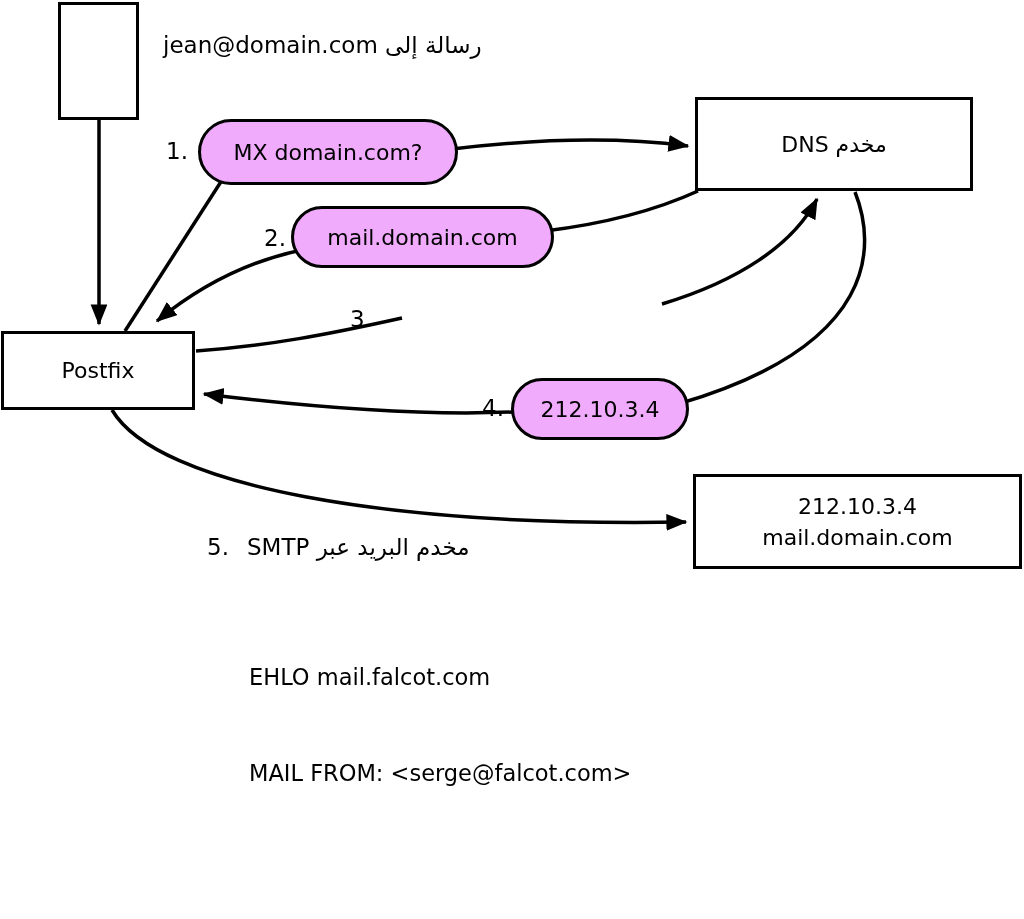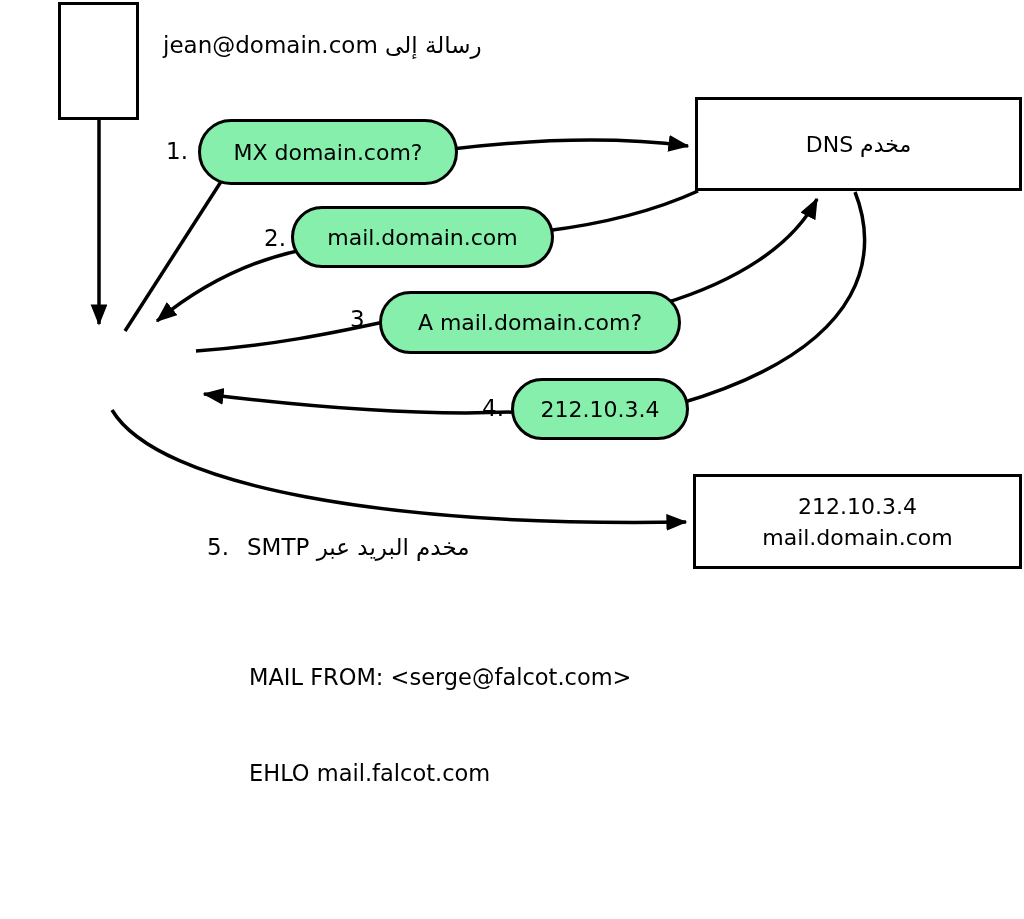--- a/index.html
+++ b/index.html
@@ -13,21 +13,21 @@
   svg.arrows { position: absolute; left: 0; top: 0; width: 1024px; height: 919px; }
 
   .box {
     position: absolute; background: #fff; border: 3px solid #000;
     display: flex; align-items: center; justify-content: center;
     font-size: 22px; text-align: center;
   }
   .box.multiline { flex-direction: column; line-height: 31px; }
 
   .pill {
-    position: absolute; background: #86efac; border: 3px solid #000;
+    position: absolute; background: #f0abfc; border: 3px solid #000;
     border-radius: 33px;
     display: flex; align-items: center; justify-content: center;
     font-size: 22px; white-space: nowrap;
   }
 
   .num { position: absolute; font-size: 23px; }
 
   .top-label { position: absolute; left: 163px; top: 32px; font-size: 23px; white-space: nowrap; }
 
   .step5 {
@@ -36,21 +36,21 @@
   }
 
   .smtp-block {
     position: absolute; left: 249px; top: 596px;
     font-size: 22.5px; line-height: 32.3px; white-space: pre;
   }
   .smtp-line { min-height: 32.3px; }
 
   #sender-box { left: 58px; top: 2px; width: 81px; height: 118px; }
   #postfix-box { left: 1px; top: 331px; width: 194px; height: 79px; }
-  #dns-box { left: 695px; top: 97px; width: 327px; height: 94px; }
+  #dns-box { left: 695px; top: 97px; width: 278px; height: 94px; }
   #dest-box { left: 693px; top: 474px; width: 329px; height: 95px; }
 
   #pill-1 { left: 198px; top: 119px; width: 260px; height: 66px; }
   #pill-2 { left: 291px; top: 206px; width: 263px; height: 62px; }
   #pill-3 { left: 379px; top: 291px; width: 302px; height: 63px; }
   #pill-4 { left: 511px; top: 378px; width: 178px; height: 62px; }
 
   #num-1 { left: 166px; top: 138px; }
   #num-2 { left: 264px; top: 225px; }
   #num-3 { left: 350px; top: 306px; }
@@ -86,20 +86,23 @@
 
     <path d="M 513 412 C 418 416, 300 406, 204 394" stroke="#000" stroke-width="3.5" fill="none" marker-end="url(#ah)"></path>
 
     <path d="M 112 410 C 158 487, 390 527, 686 522" stroke="#000" stroke-width="3.5" fill="none" marker-end="url(#ah)"></path>
   </svg>
 
   <div class="box" id="sender-box"></div>
 
   <div class="top-label" dir="rtl">رسالة إلى jean@domain.com</div>
 
+  <div class="box" id="postfix-box">
+    <span>Postfix</span>
+  </div>
 
   <div class="box" id="dns-box" dir="rtl">
     <span>مخدم DNS</span>
   </div>
 
   <div class="box multiline" id="dest-box">
     <div>212.10.3.4</div>
     <div>mail.domain.com</div>
   </div>
 
@@ -107,35 +110,32 @@
   <div class="num" id="num-2">2.</div>
   <div class="num" id="num-3">3.</div>
   <div class="num" id="num-4">4.</div>
 
   <div class="pill" id="pill-1">
     <span>MX domain.com?</span>
   </div>
   <div class="pill" id="pill-2">
     <span>mail.domain.com</span>
   </div>
-  <div class="pill" id="pill-3">
-    <span>A mail.domain.com?</span>
-  </div>
   <div class="pill" id="pill-4">
     <span>212.10.3.4</span>
   </div>
 
   <div class="step5">
     <span>5.</span>
     <span dir="rtl">مخدم البريد عبر SMTP</span>
   </div>
 
   <div class="smtp-block">
+    <div class="smtp-line">EHLO mail.falcot.com</div>
     <div class="smtp-line">MAIL FROM: &lt;serge@falcot.com&gt;</div>
-    <div class="smtp-line">EHLO mail.falcot.com</div>
     
     
     
     
     
     
     
   </div>
 
 </div>

